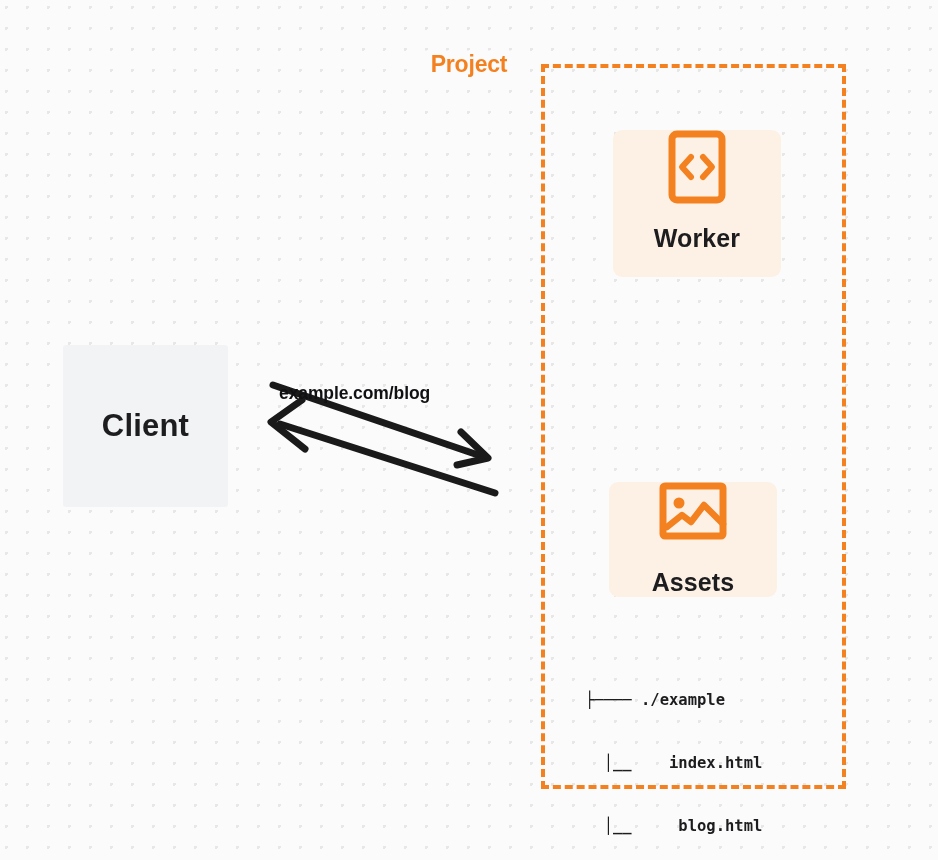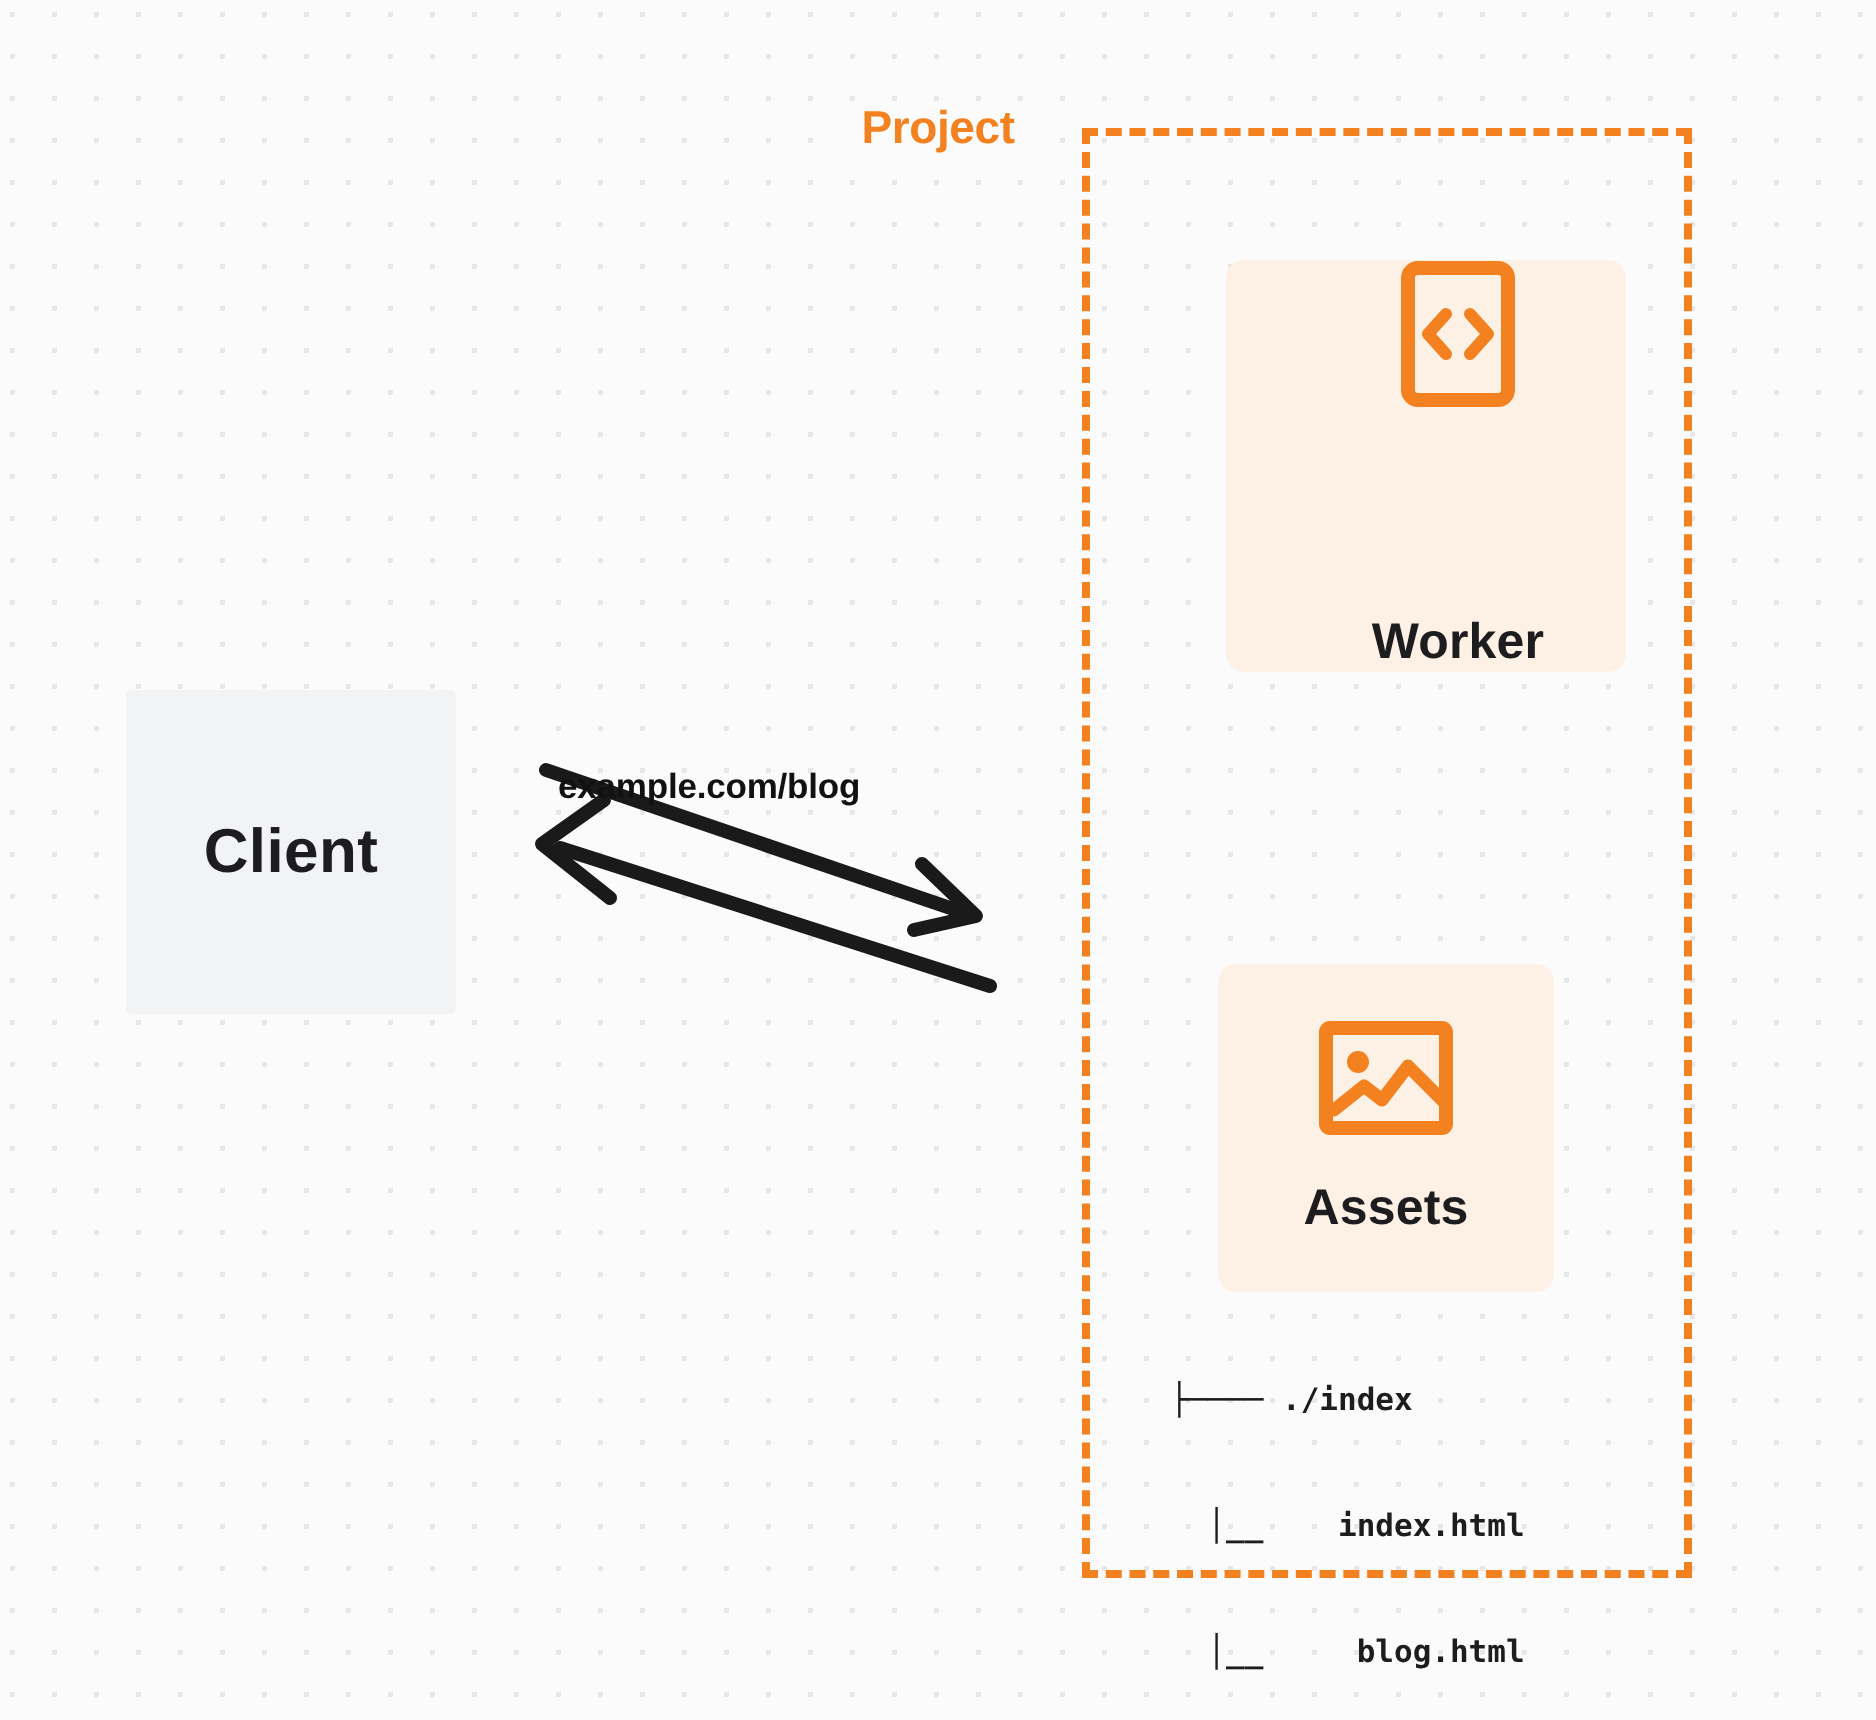--- a/index.html
+++ b/index.html
@@ -95,29 +95,28 @@
     width: 168px;
     background: #fdf1e6;
     border-radius: 9px;
     display: flex;
     flex-direction: column;
     align-items: center;
   }
   #worker-card {
     left: 613px;
     top: 130px;
-    height: 206px;
-    justify-content: space-between;
-    padding-left: 32px;
+    height: 147px;
+    justify-content: flex-start;
   }
   #assets-card {
     left: 609px;
     top: 482px;
-    height: 164px;
-    justify-content: center;
+    height: 115px;
+    justify-content: space-between;
   }
   .card-icon {
     display: block;
   }
   #worker-card .card-icon { margin-bottom: 20px; }
   #assets-card .card-icon { margin-bottom: 22px; }
   .card-label {
     font-size: 25px;
     font-weight: 700;
     color: #1d1d1f;
@@ -185,19 +184,19 @@
   <div id="assets-card" class="service-card">
     <svg class="card-icon" width="68" height="58" viewBox="0 0 68 58" xmlns="http://www.w3.org/2000/svg">
       <rect x="4" y="4" width="60" height="50" rx="2" ry="2" fill="none" stroke="#f48120" stroke-width="7"></rect>
       <circle cx="20" cy="21" r="5.5" fill="#f48120"></circle>
       <polyline points="8,45 23,33 32,40 45,23 64,42" fill="none" stroke="#f48120" stroke-width="6.5" stroke-linecap="round" stroke-linejoin="round"></polyline>
     </svg>
     <span class="card-label">Assets</span>
   </div>
 
   <div id="file-tree">
-    <span class="tree-row">├──── ./index</span>
+    <span class="tree-row">├──── ./example</span>
     <span class="tree-row">  │__    index.html</span>
     <span class="tree-row">  │__     blog.html</span>
     
   </div>
 
 </div>
 
 </body></html>

